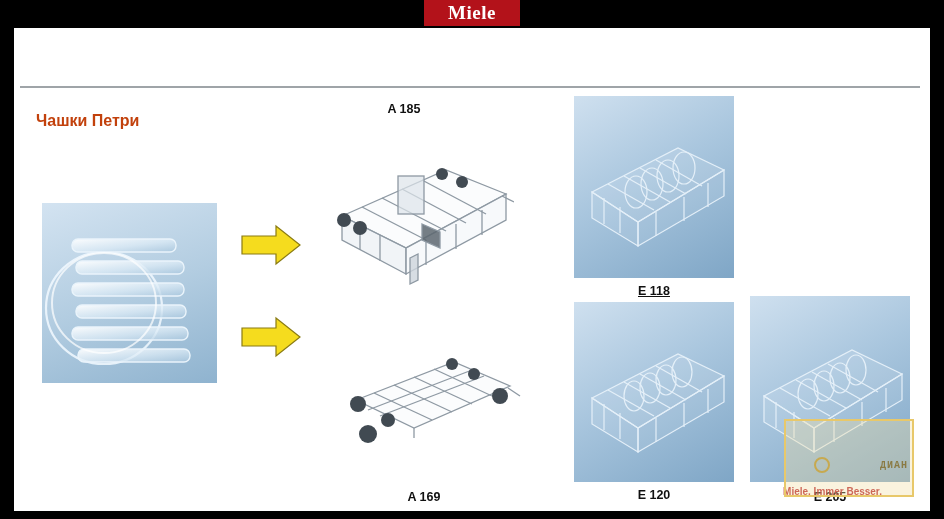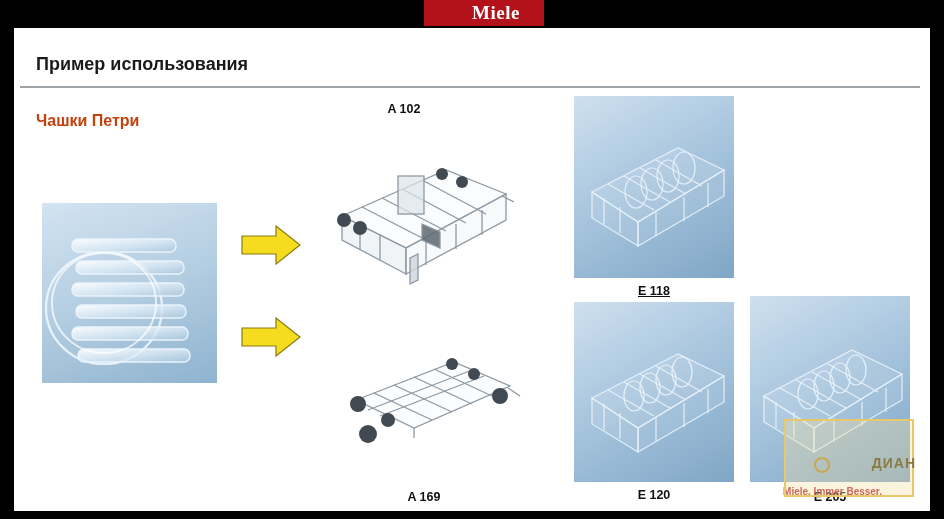--- a/index.html
+++ b/index.html
@@ -32,21 +32,20 @@
     left: 424px; top: 0px;
     width: 96px; height: 26px;
     background: #b3121a;
     color: #ffffff;
     font-family: "Liberation Serif", serif;
     font-weight: bold;
     font-size: 19px;
     letter-spacing: 0.5px;
     text-align: center;
     line-height: 26px;
-    padding-left: 24px;
   }
   .sidebar-left {
     position: absolute;
     left: 0; top: 28px;
     width: 14px; height: 491px;
     background: #000000;
   }
   .sidebar-right {
     position: absolute;
     right: 0; top: 28px;
@@ -121,25 +120,26 @@
   }
   .wm-box {
     position: absolute;
     right: 16px; bottom: 14px;
     width: 126px; height: 74px;
     border: 2px solid #e8c86a;
     background: rgba(240, 222, 160, 0.35);
   }
   .wm-box-inner {
     position: absolute;
-    right: 14px; bottom: 40px;
-    font-size: 14px;
+    right: 22px; bottom: 40px;
+    font-size: 10px;
     color: #8a7a43;
     font-weight: bold;
     letter-spacing: 1px;
+    font-family: Liberation Mono, monospace;
   }
   .wm-dot {
     position: absolute;
     right: 100px; bottom: 38px;
     width: 12px; height: 12px;
     border: 2px solid #c7a94f;
     border-radius: 50%;
   }
   svg { display: block; }
 </style>
@@ -149,21 +149,20 @@
 <div class="slide">
 
   <div class="topbar"></div>
   <div class="logo">Miele</div>
   <div class="sidebar-left"></div>
   <div class="sidebar-right"></div>
   <div class="bottombar"></div>
 
   <div class="page">
 
-    <div class="slide-title">Пример использования</div>
     <div class="title-rule"></div>
     <div class="subtitle">Чашки Петри</div>
 
     <div class="photo plain" style="left:28px; top:175px; width:175px; height:180px;">
       <svg width="175" height="180" viewBox="0 0 175 180">
         <defs>
           <linearGradient id="glassA" x1="0" y1="0" x2="1" y2="1">
             <stop offset="0%" stop-color="#ffffff" stop-opacity="0.95"></stop>
             <stop offset="55%" stop-color="#dcebf6" stop-opacity="0.75"></stop>
             <stop offset="100%" stop-color="#a8c6dd" stop-opacity="0.8"></stop>
@@ -187,21 +186,21 @@
         <polygon points="2,12 36,12 36,2 60,21 36,40 36,30 2,30" fill="#f5dc1e" stroke="#8a7b13" stroke-width="1.2"></polygon>
       </svg>
     </div>
 
     <div class="arrow" style="left:226px; top:288px;">
       <svg width="62" height="42" viewBox="0 0 62 42">
         <polygon points="2,12 36,12 36,2 60,21 36,40 36,30 2,30" fill="#f5dc1e" stroke="#8a7b13" stroke-width="1.2"></polygon>
       </svg>
     </div>
 
-    <div class="caption" style="left:330px; top:74px; width:120px;">A 102</div>
+    <div class="caption" style="left:330px; top:74px; width:120px;">A 185</div>
     <div style="position:absolute; left:300px; top:100px; width:200px; height:160px;">
       <svg width="200" height="160" viewBox="0 0 200 160">
         <g stroke="#8e99a3" stroke-width="1.3" fill="none">
           <polygon points="28,88 132,42 192,66 92,120" fill="#f4f7fa" fill-opacity="0.35"></polygon>
           <polygon points="28,88 28,112 92,146 92,120" fill="#e3e9ef" fill-opacity="0.5"></polygon>
           <polygon points="92,120 92,146 192,92 192,66" fill="#eef2f6" fill-opacity="0.45"></polygon>
           <line x1="48" y1="79" x2="112" y2="112"></line>
           <line x1="68" y1="70" x2="132" y2="103"></line>
           <line x1="88" y1="61" x2="152" y2="95"></line>
           <line x1="108" y1="52" x2="172" y2="86"></line>

